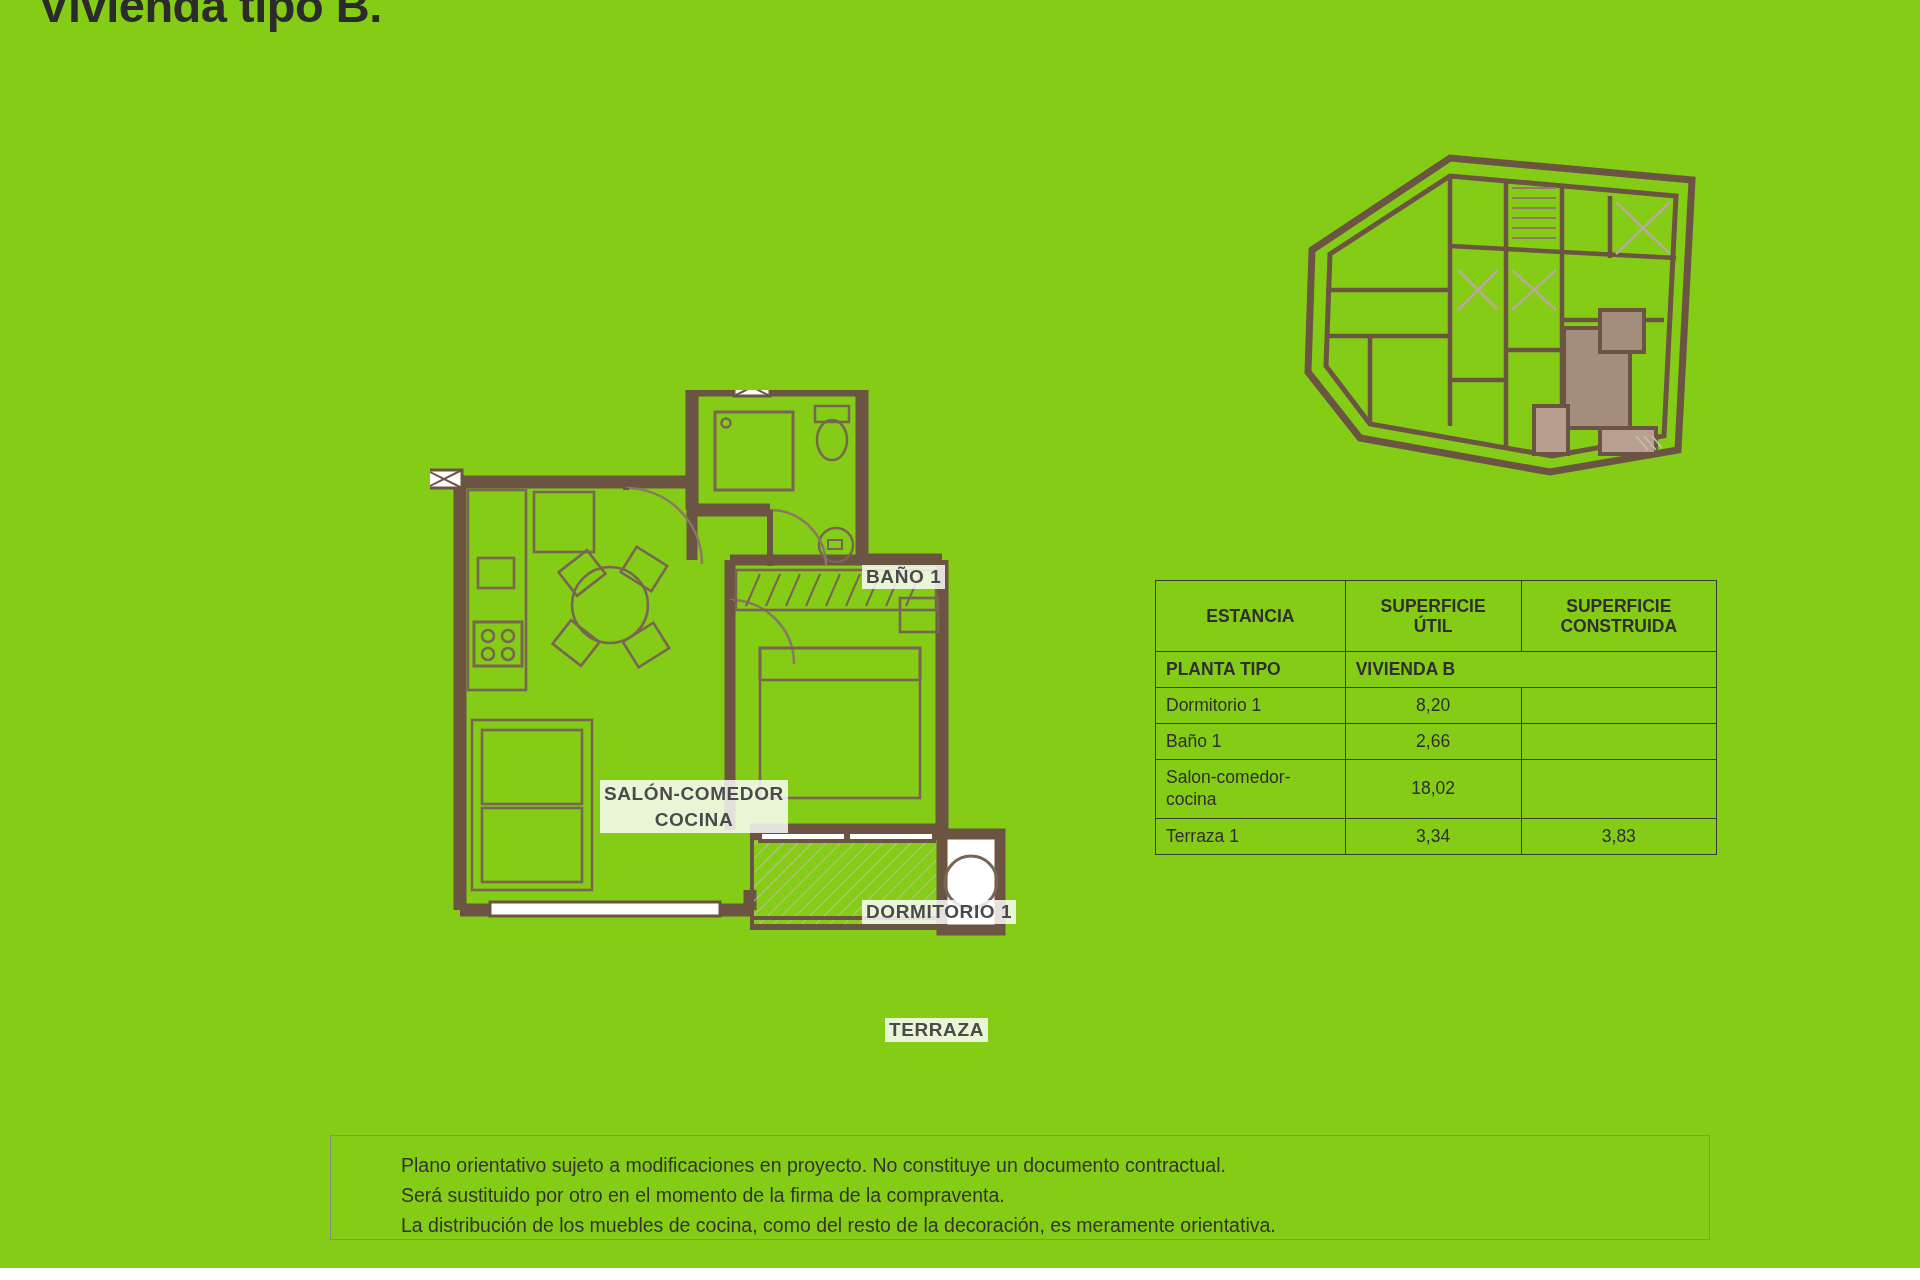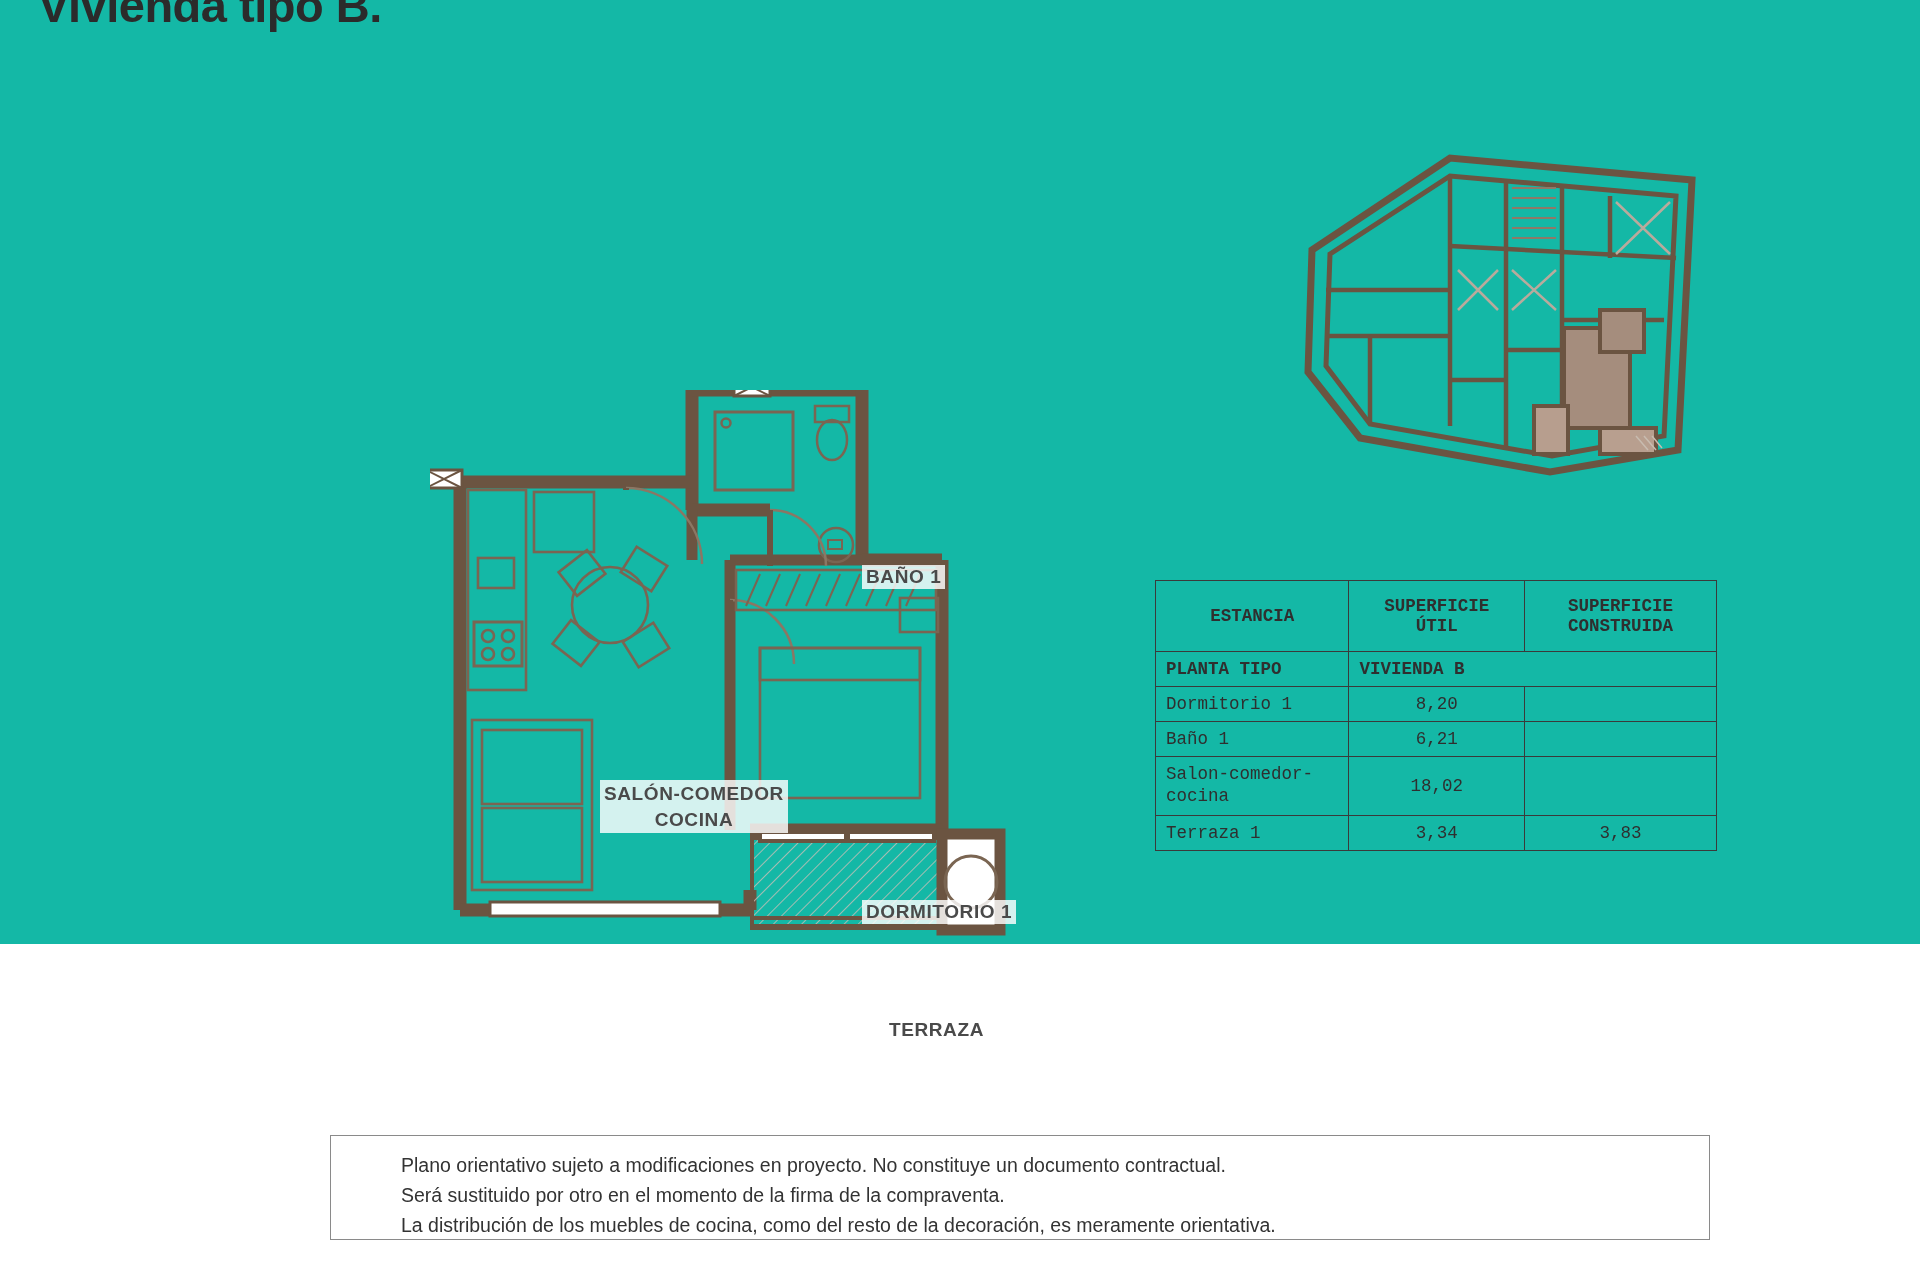--- a/index.html
+++ b/index.html
@@ -11,22 +11,22 @@
     width: 1920px;
     height: 1280px;
     position: relative;
     font-family: "Liberation Sans", sans-serif;
     overflow: hidden;
   }
   .page {
     position: absolute;
     left: 0; top: 0;
     width: 1920px;
-    height: 944px;
-    background: #14b8a6;
+    height: 1268px;
+    background: #84cc16;
   }
   
   .title {
     position: absolute;
     left: 38px;
     top: -22px;
     font-size: 47px;
     font-weight: bold;
     color: #2b2b2b;
     letter-spacing: -0.5px;
@@ -54,21 +54,21 @@
   
   .table-wrap {
     position: absolute;
     left: 1155px;
     top: 580px;
     width: 562px;
   }
   table.areas {
     border-collapse: collapse;
     width: 562px;
-    font-family: Liberation Mono, monospace;
+    font-family: Liberation Sans, sans-serif;
     color: #2f2f2f;
   }
   table.areas td, table.areas th {
     border: 1.5px solid #3a3a3a;
     padding: 7px 10px;
     font-size: 17.5px;
     vertical-align: middle;
   }
   .th-head {
     text-align: center;
@@ -317,21 +317,21 @@
           <td>PLANTA TIPO</td>
           <td colspan="2">VIVIENDA B</td>
         </tr>
         <tr>
           <td>Dormitorio 1</td>
           <td class="cell-center">8,20</td>
           <td class="cell-center"></td>
         </tr>
         <tr>
           <td>Baño 1</td>
-          <td class="cell-center">6,21</td>
+          <td class="cell-center">2,66</td>
           <td class="cell-center"></td>
         </tr>
         <tr>
           <td class="narrow-lh" style="max-width:120px;">Salon-comedor-cocina</td>
           <td class="cell-center">18,02</td>
           <td class="cell-center"></td>
         </tr>
         <tr>
           <td>Terraza 1</td>
           <td class="cell-center">3,34</td>

